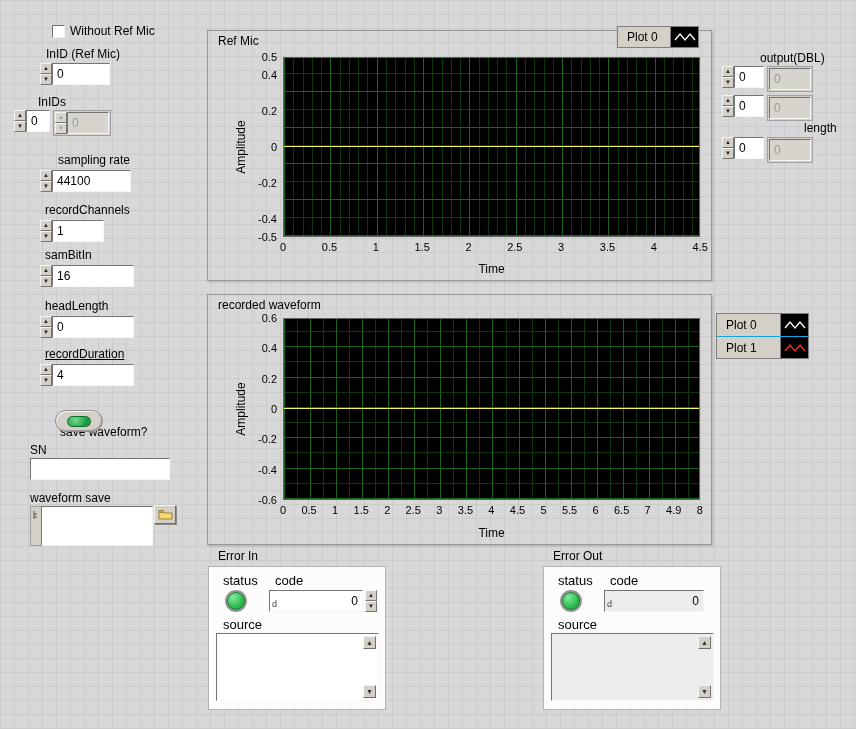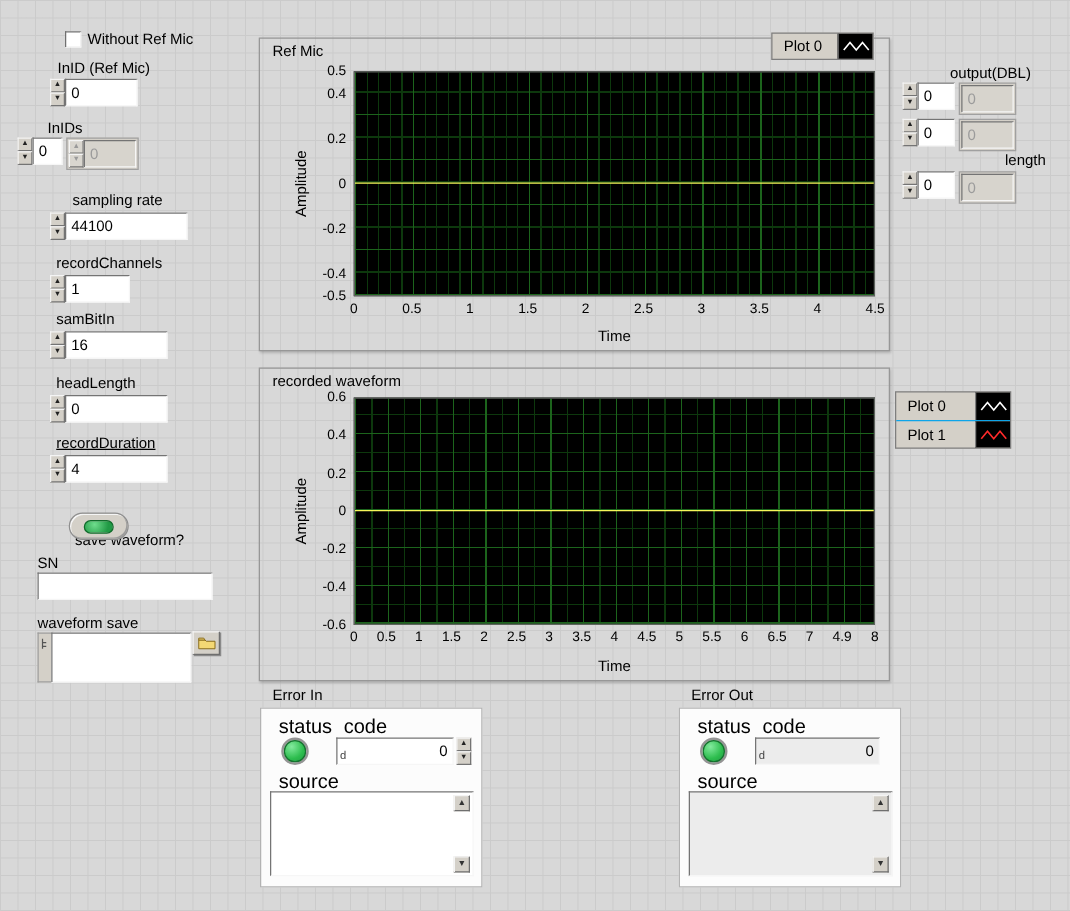--- a/index.html
+++ b/index.html
@@ -103,21 +103,21 @@
   .legend .ltxt { padding:3px 9px 0 9px; font-size:12px; min-width:52px; }
   .legend .licon { width:28px; background:#000; border-left:1px solid #7e7e7e; display:flex; align-items:center; justify-content:center; }
   .legend2 { position:absolute; width:93px; border:1px solid #7e7e7e; background:#d4d0c8; }
   .legend2 .lrow { display:flex; height:22px; }
   .legend2 .lrow + .lrow { border-top:1px solid #0ea5e9; }
   .legend2 .ltxt { flex:1; padding:4px 0 0 9px; font-size:12px; }
   .legend2 .licon { width:28px; background:#000; border-left:1px solid #7e7e7e; display:flex; align-items:center; justify-content:center; }
   .zig0 { stroke:#ffffff; } .zig1 { stroke:#ff2a2a; }
   
   .cluster { position:absolute; width:178px; height:144px; background:#fcfcfc; border:1px solid #b3b3b3; }
-  .cl-lbl { position:absolute; font-size:16px; white-space:nowrap; }
+  .cl-lbl { position:absolute; font-size:13px; white-space:nowrap; }
   .led {
     position:absolute; width:22px; height:22px; border-radius:50%;
     border:2px solid #949494;
     background:radial-gradient(circle at 35% 30%, #83ea9e, #2dbd4e 55%, #1d9440);
     box-shadow:inset 0 0 0 1px #16702f;
   }
   .codebox {
     position:absolute; height:22px; display:flex; align-items:stretch; background:#fff;
     border:1px solid; border-color:#747474 #f6f6f6 #f6f6f6 #747474;
   }
@@ -175,21 +175,21 @@
       <div class="nbox dim" style="width:42px;">0</div>
     </div>
   </div>
 
   <div class="lbl" style="left:58px;top:153px;">sampling rate</div>
   <div class="numctl" style="left:40px;top:170px;">
     <div class="spin">
         <b>▲</b>
         <b>▼</b>
       </div>
-    <input class="nbox" style="width: 98px;" value="44100">
+    <input class="nbox" style="width: 79px;" value="44100">
   </div>
 
   <div class="lbl" style="left:45px;top:203px;">recordChannels</div>
   <div class="numctl" style="left:40px;top:220px;">
     <div class="spin">
         <b>▲</b>
         <b>▼</b>
       </div>
     <input class="nbox" style="width: 52px;" value="1">
   </div>

